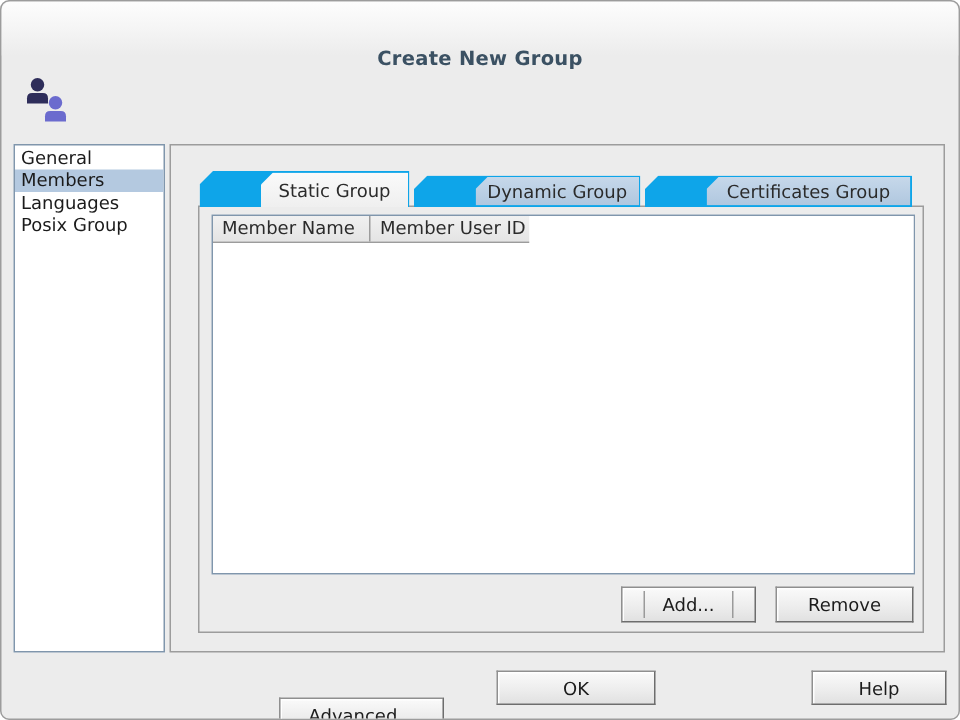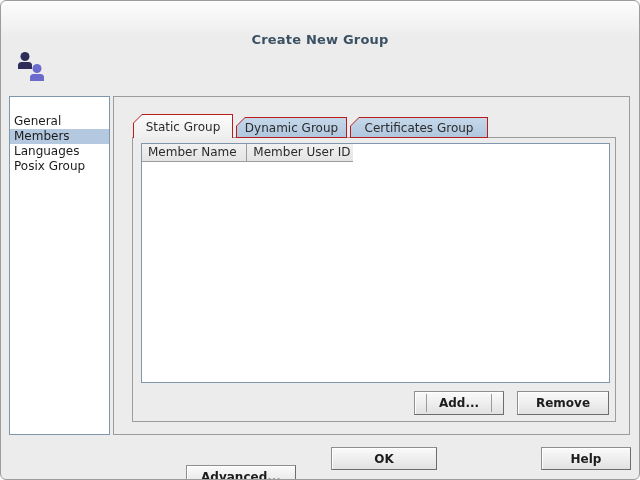--- a/index.html
+++ b/index.html
@@ -24,39 +24,39 @@
   }
   .title {
     font-size:13px; font-weight:bold; color:#3b5163; letter-spacing:.2px;margin-top:40px;
   }
   
   .group-icon { position:absolute; left:15px; top:48px; width:32px; height:36px; }
   
   .sidebar {
     position:absolute; left:8px; top:95px; width:101px; height:339px;
     box-sizing:border-box; background:#ffffff;
-    border:1px solid #8096ac; padding-top:17px;
+    border:1px solid #8096ac; padding-top:1px;
   }
   .sidebar-item {
     height:15px; line-height:15px; font-size:12px;
     padding:0 4px; color:#1b1b1b; white-space:nowrap; overflow:hidden;
   }
   .sidebar-item.selected { background:#b4c9e0; }
   
   .main-panel {
     position:absolute; left:112px; top:95px; width:517px; height:339px;
     box-sizing:border-box; border:1px solid #9c9c9c; background:#ececec;
   }
   
   .tabs {
     position:absolute; left:19px; top:17px; height:24px;
     display:flex; align-items:flex-end; z-index:2;
   }
-  .tab { background:#b91c1c; margin-right:3px;
-         clip-path:polygon(9px 0, 100% 0, 100% 100%, 0 100%, 0 9px); }
+  .tab { background:#0ea5e9; margin-right:3px;
+         clip-path:polygon(9px 0, 100% 0, 100% 100%, 0 100%, 0 9px);padding-left:40px; }
   .tab-fill {
     display:flex; align-items:center; justify-content:center;
     font-size:12px; color:#2b2b2b;
     clip-path:polygon(8px 0, 100% 0, 100% 100%, 0 100%, 0 8px);
   }
   .tab.active { height:24px; width:100px; }
   .tab.active .tab-fill {
     background:linear-gradient(#fafafa,#efefef);
     margin:1px 1px 0 1px; height:23px;
   }
@@ -91,21 +91,21 @@
   .th.first { border-right:1px solid #9c9c9c; }
   .table-body { flex:1; background:#ffffff; }
   
   .btn {
     box-sizing:border-box; height:24px;
     display:flex; align-items:center; justify-content:center;
     font-size:12px; color:#1c1c1c;
     background:linear-gradient(#fafafa 0%, #ececec 60%, #e1e1e1 100%);
     border:1px solid #8f8f8f; border-right-color:#6d6d6d; border-bottom-color:#6d6d6d;
     box-shadow:inset 1px 1px 0 rgba(255,255,255,.95);
-    cursor:default; white-space:nowrap;font-weight:bold;
+    cursor:default; white-space:nowrap;
   }
   .frame-buttons {
     position:absolute; right:6px; bottom:6px; display:flex; gap:13px;
   }
   .btn.add { width:90px; padding:0; }
   .btn.remove { width:92px; }
   .focus-inner {
     align-self:stretch; margin:2px 0; padding:0 12px;
     display:flex; align-items:center;
     border-left:1px solid #9a9a9a; border-right:1px solid #9a9a9a;

